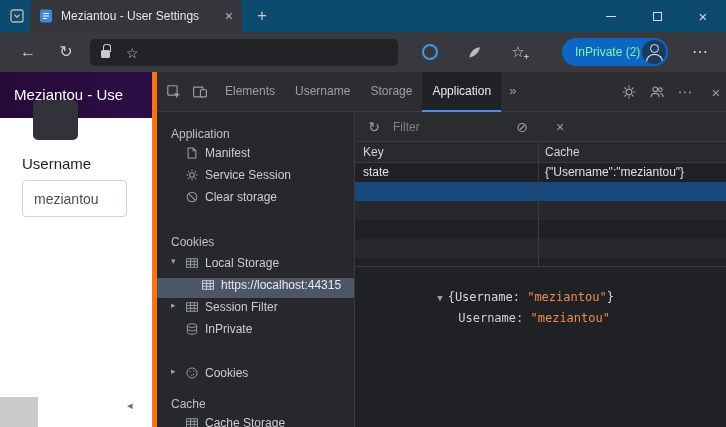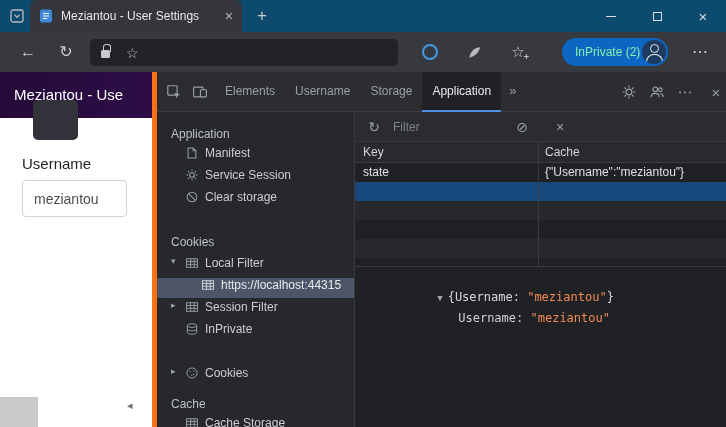--- a/index.html
+++ b/index.html
@@ -260,21 +260,21 @@
       <div class="sb-header" style="top:120px">Cookies</div>
 
       <div class="sb-row" style="top:144px">
         <span class="sb-caret">▾</span>
         <span class="sb-icon">
           <svg width="14" height="14" viewBox="0 0 18 18" fill="none" stroke="#9aa0a6" stroke-width="1.2">
               <rect x="2" y="3.5" width="14" height="11"></rect>
               <path d="M2 7h14M2 10.7h14M7.2 3.5v11M11.8 3.5v11"></path>
             </svg>
         </span>
-        <span class="sb-label">Local Filter</span>
+        <span class="sb-label">Local Storage</span>
       </div>
 
       <div class="sb-row origin selected" style="top:166px">
         <span class="sb-icon">
           <svg width="14" height="14" viewBox="0 0 18 18" fill="none" stroke="#d4d6d9" stroke-width="1.2">
               <rect x="2" y="3.5" width="14" height="11"></rect>
               <path d="M2 7h14M2 10.7h14M7.2 3.5v11M11.8 3.5v11"></path>
             </svg>
         </span>
         <span class="sb-label">https://localhost:44315</span>

